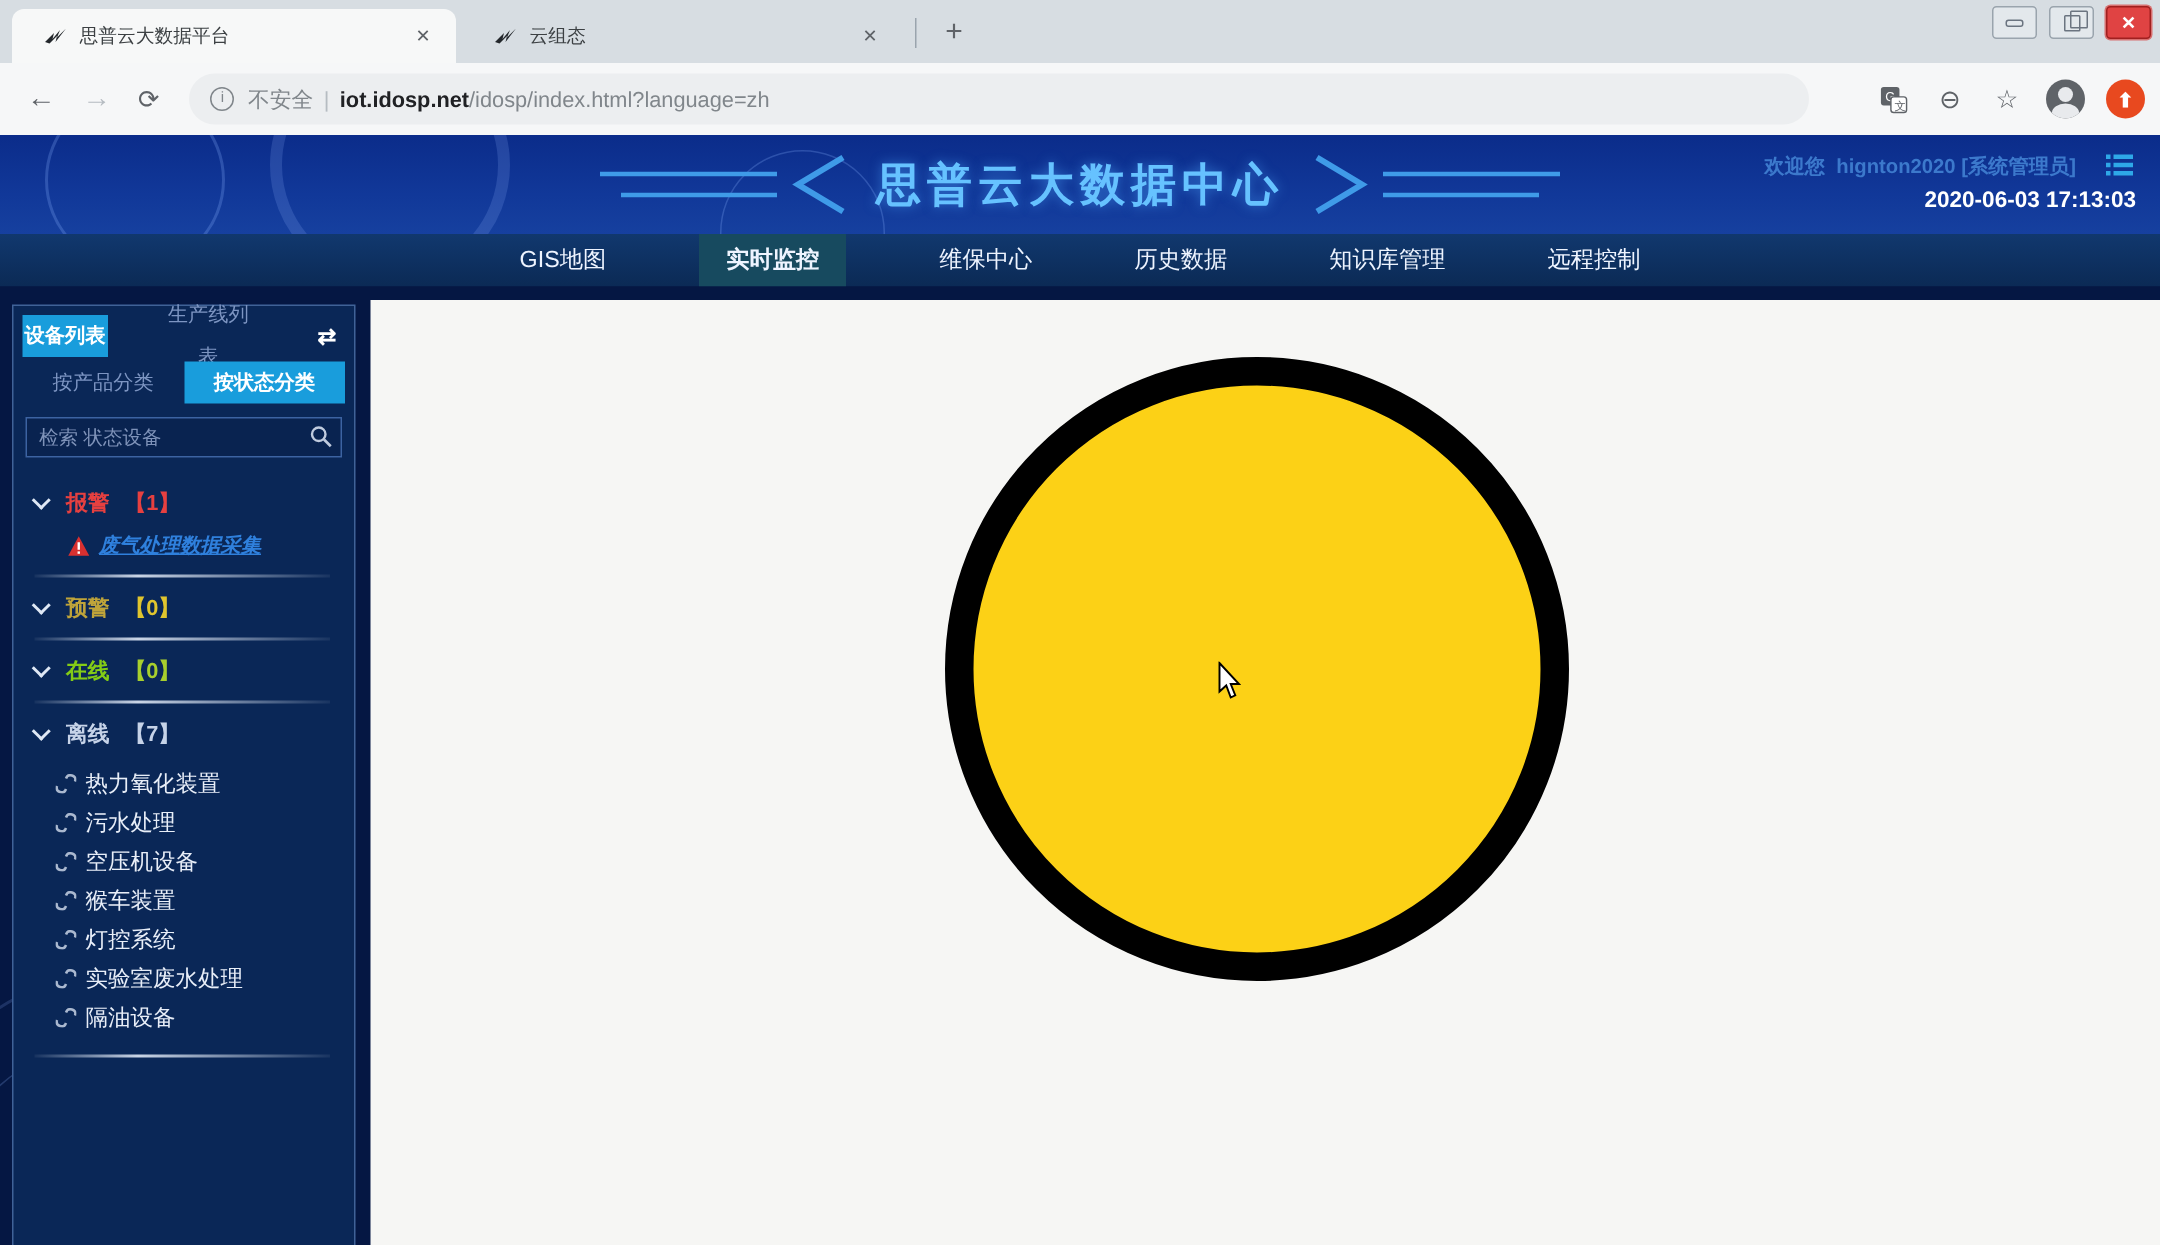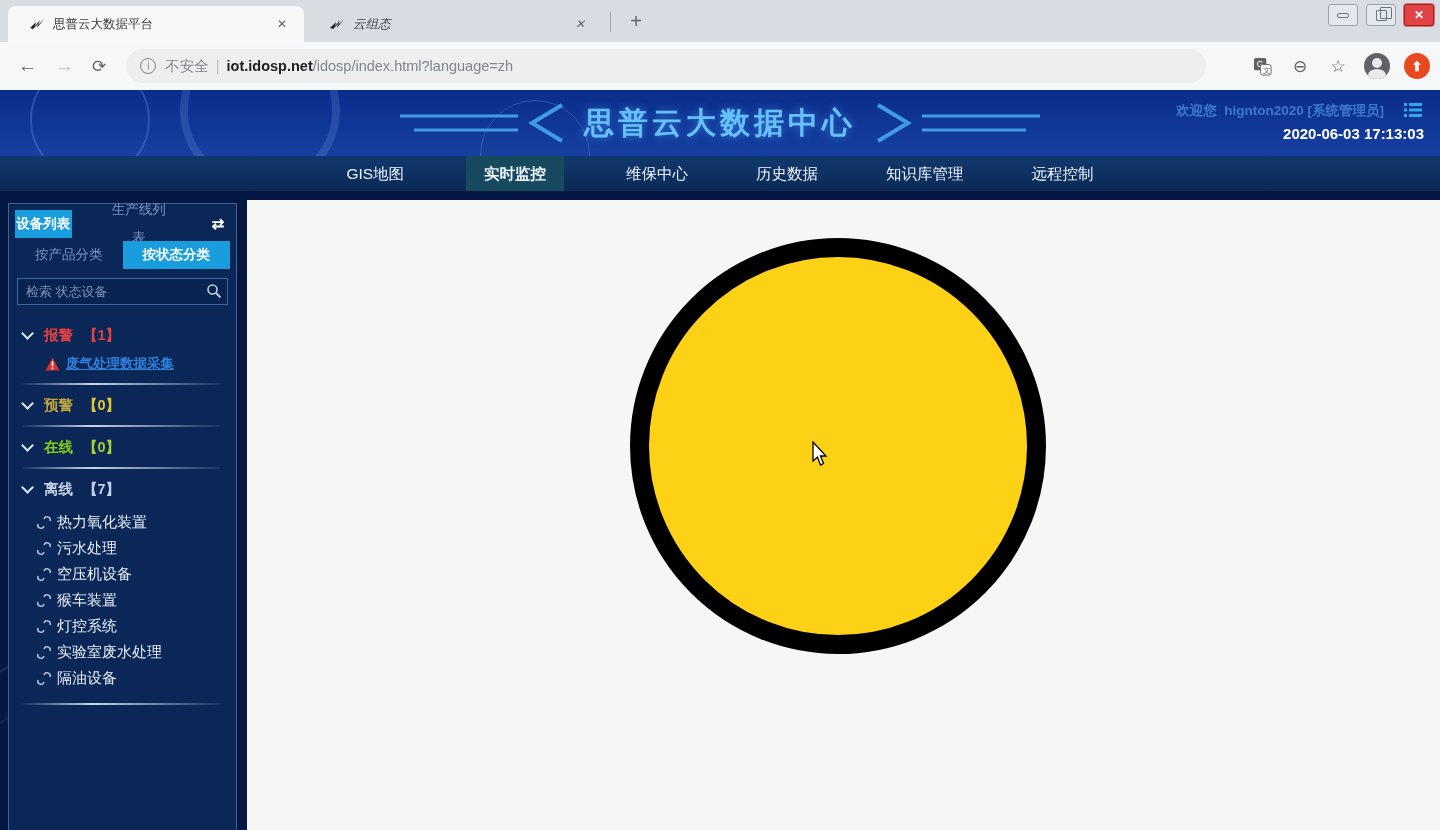--- a/index.html
+++ b/index.html
@@ -2,21 +2,21 @@
 <html><head>
 <meta charset="utf-8">
 <style>
   * { margin:0; padding:0; box-sizing:border-box; }
   html,body { width:1440px; height:830px; overflow:hidden; font-family:"Liberation Sans", sans-serif; }
 
   
   .tabstrip { position:relative; height:42px; background:#d7dde2; }
   .tab { position:absolute; top:6px; height:36px; border-radius:8px 8px 0 0; display:flex; align-items:center; padding:0 13px; }
   .tab.active { left:8px; width:296px; background:#f7f8f8; }
-  .tab.inactive { left:308px; width:294px; background:transparent;font-style:italic; }
+  .tab.inactive { left:308px; width:294px; background:transparent; }
   .tab .favicon { width:16px; height:16px; margin:0 8px 0 8px; flex:0 0 auto; }
   .tab .tab-title { font-size:12.5px; color:#3c4043; white-space:nowrap; overflow:hidden; flex:1; }
   .tab .tab-close { width:18px; height:18px; line-height:18px; text-align:center; color:#5f6368; font-size:12px; border-radius:50%; cursor:pointer; }
   .tab-separator { position:absolute; left:610px; top:12px; width:1px; height:20px; background:#9aa4ad; }
   .new-tab-btn { position:absolute; left:622px; top:8px; width:28px; height:28px; text-align:center; line-height:26px; font-size:20px; color:#5f6368; border-radius:50%; cursor:pointer; }
   .win-controls { position:absolute; right:6px; top:4px; display:flex; gap:8px; align-items:center; }
   .win-btn { width:30px; height:22px; display:flex; align-items:center; justify-content:center; border:1px solid #9aa4ad; border-radius:3px; background:#e3e8ec; cursor:pointer; }
   .win-btn .min-glyph { width:12px; height:5px; border:1px solid #6b7480; border-radius:2px; }
   .win-btn .restore-glyph { position:relative; width:11px; height:11px; border:1px solid #6b7480; border-radius:1px; background:#e3e8ec; }
   .win-btn .restore-glyph:before { content:""; position:absolute; left:3px; top:-4px; width:10px; height:10px; border:1px solid #6b7480; border-radius:1px; }
@@ -75,21 +75,21 @@
   .tree { margin-top:18px; }
   .tree-row { display:flex; align-items:center; height:24px; margin:8px 0 8px 6px; cursor:pointer; }
   .chev { width:9px; height:9px; border-right:2px solid #dfe8f5; border-bottom:2px solid #dfe8f5; transform:rotate(45deg); margin:-4px 12px 0 2px; flex:0 0 auto; }
   .tree-label { font-size:14.5px; font-weight:bold; }
   .tree-count { font-size:14.5px; font-weight:bold; margin-left:10px; }
   .c-alarm { color:#e64040; } .cc-alarm { color:#e64040; }
   .c-warn { color:#bfa43a; } .cc-warn { color:#e0c52e; }
   .c-online { color:#84cc16; } .cc-online { color:#a8cf2d; }
   .c-off { color:#c6d3e8; } .cc-off { color:#c6d3e8; }
   .tree-child { display:flex; align-items:center; margin:2px 0 10px 30px; cursor:pointer; }
-  .alarm-link { font-size:13.5px; font-weight:bold; text-decoration:underline; color:#2f80dd; margin-left:6px; }
+  .alarm-link { font-size:13.5px; font-weight:bold; font-style:italic; text-decoration:underline; color:#2f80dd; margin-left:6px; }
   .divider { height:2px; margin:6px 10px 6px 8px; background:linear-gradient(90deg, rgba(255,255,255,.05), rgba(235,243,255,.85) 35%, rgba(255,255,255,.06)); }
   .dev-row { display:flex; align-items:center; height:26px; margin-left:22px; cursor:pointer; }
   .dev-label { font-size:15px; color:#e8eef8; margin-left:6px; }
 
   .content { position:absolute; left:247px; top:9px; right:0; bottom:0; background:#f6f6f4; }
   .big-circle { position:absolute; left:383px; top:38px; width:416px; height:416px; border-radius:50%; }
   .cursor-svg { position:absolute; left:565px; top:241px; }
 </style>
 </head>
 <body>

